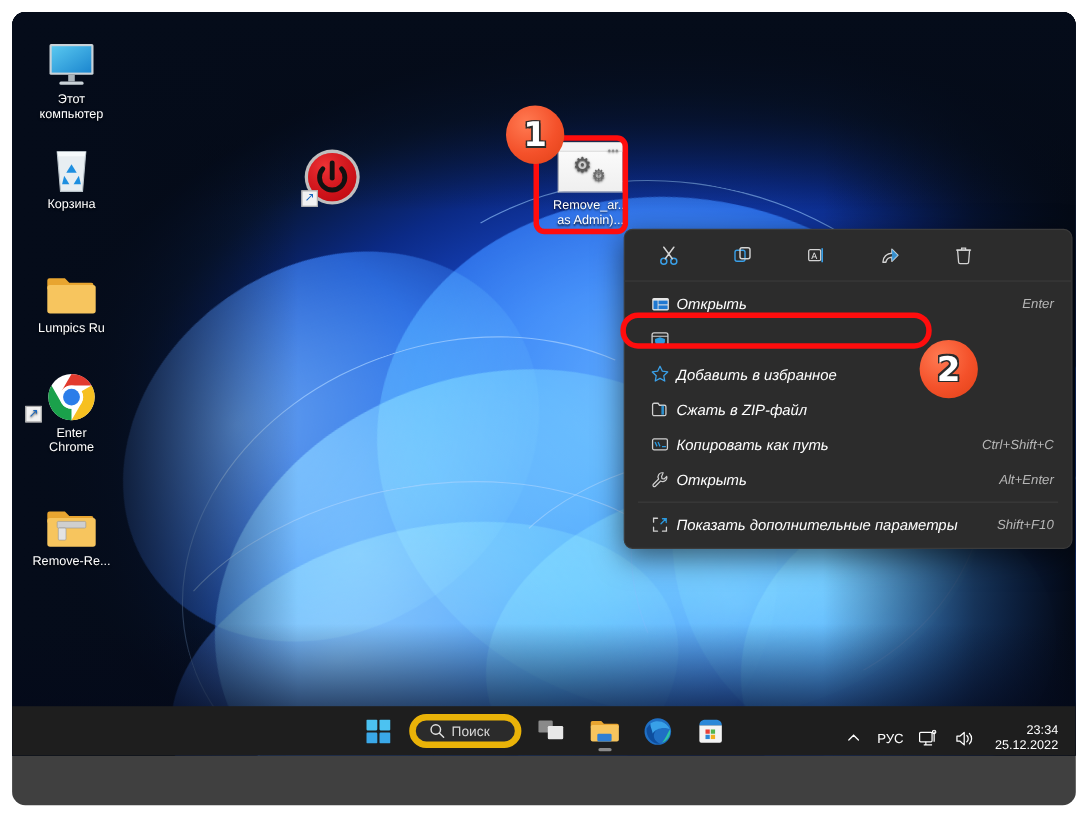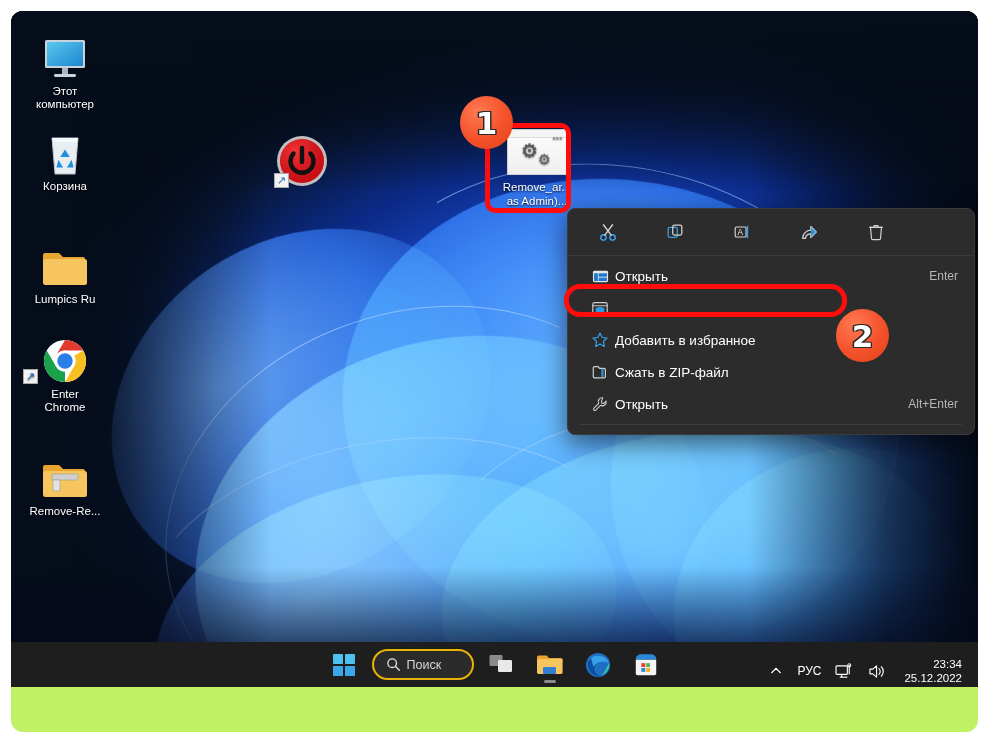--- a/index.html
+++ b/index.html
@@ -10,21 +10,21 @@
   }
 
   
   #frame{
     position:absolute; left:0; top:0; width:989px; height:743px;
     background:#ffffff;
   }
   #screen{
     position:absolute; left:11px; top:11px;
     width:967px; height:721px;
-    background:#bef264;
+    background:#404040;
     border-radius:12px;
     overflow:hidden;
   }
 
   
   #desktop{
     position:absolute; left:0; top:0; width:967px; height:676px;
     background:#050b18;
     overflow:hidden;
   }
@@ -103,20 +103,21 @@
   .tb-btn{
     width:40px;height:32px;display:flex;align-items:center;justify-content:center;
     border-radius:4px; margin-right:27px;
   }
   .tb-btn:first-child{ margin-left:12px; }
   .menu-list{ padding:4px 0 5px 0; }
   .mitem{
     height:32px; display:flex; align-items:center;
     padding:0 12px 0 13px; margin:0 4px; border-radius:4px;
     position:relative;
+    font-style:italic;
   }
   .mitem .mi{
     width:30px; flex:0 0 30px; display:flex; align-items:center; justify-content:center;
   }
   .mitem .mlabel{ font-size:13.5px; color:#ffffff; white-space:nowrap; }
   .mitem .macc{ margin-left:auto; font-size:12px; color:#b6b6b6; }
   .msep{ height:1px; background:#3c3c3c; margin:4px 12px; }
 
   
   .anno-box{
@@ -139,21 +140,21 @@
     position:absolute; left:0; bottom:0; width:967px; height:45px;
     background:#1e1e1e;
     display:flex; align-items:center;
   }
   #tb-center{
     position:absolute; left:0; right:0; display:flex; justify-content:center;
     align-items:center; gap:8px;
   }
   .tb-item{ width:40px;height:40px;display:flex;align-items:center;justify-content:center; border-radius:5px; position:relative;}
   #searchbox{
-    height:31px; width:102px; background:#2b2b2b; border:2px solid #eab308;
+    height:31px; width:102px; background:#2b2b2b; border:6px solid #eab308;
     border-radius:16px; display:flex; align-items:center; gap:6px;
     padding:0 12px; color:#d6d6d6; font-size:12.5px;
   }
   .run-dot{
     position:absolute; bottom:2px; left:50%; transform:translateX(-50%);
     width:12px;height:3px;border-radius:2px;background:#8a8a8a;
   }
   #tb-right{
     position:absolute; right:0; top:0; height:58px;
     display:flex; align-items:center; gap:0; padding-right:10px;
@@ -378,33 +379,54 @@
             <span class="mi">
               <svg width="18" height="18" viewBox="0 0 20 20">
                 <path d="M2.5 5.5 a1.5 1.5 0 0 1 1.5-1.5 h4 l1.5 2 h5 a1.5 1.5 0 0 1 1.5 1.5 v7.5 a1.5 1.5 0 0 1 -1.5 1.5 h-11 A1.5 1.5 0 0 1 2.5 15 Z" fill="none" stroke="#d0d0d0" stroke-width="1.3"></path>
                 <rect x="11.4" y="6.5" width="2.6" height="9" fill="#2b9ae0" opacity=".9"></rect>
               </svg>
             </span>
             <span class="mlabel">Сжать в ZIP-файл</span>
             <span class="macc"></span>
           </div>
 
+          <div class="mitem">
+            <span class="mi">
+              <svg width="18" height="18" viewBox="0 0 20 20">
+                <rect x="2.5" y="4.5" width="15" height="11" rx="1.5" fill="none" stroke="#d0d0d0" stroke-width="1.3"></rect>
+                <path d="M5 7.5 l2 4.5 M8 7.5 l2 4.5" stroke="#2b9ae0" stroke-width="1.3"></path>
+                <path d="M12 12.2 h4" stroke="#2b9ae0" stroke-width="1.3"></path>
+              </svg>
+            </span>
+            <span class="mlabel">Копировать как путь</span>
+            <span class="macc">Ctrl+Shift+C</span>
+          </div>
 
           <div class="mitem">
             <span class="mi">
               <svg width="18" height="18" viewBox="0 0 20 20">
                 <path d="M13.2 3.2 a4.2 4.2 0 0 0 -4.6 6.2 l-5.3 5.3 a1.4 1.4 0 0 0 2 2 l5.3 -5.3 a4.2 4.2 0 0 0 6.2 -4.6 l-2.6 2.6 -2.2 -0.4 -0.4 -2.2 Z" fill="none" stroke="#d0d0d0" stroke-width="1.2" stroke-linejoin="round"></path>
               </svg>
             </span>
             <span class="mlabel">Открыть</span>
             <span class="macc">Alt+Enter</span>
           </div>
 
           <div class="msep"></div>
 
+          <div class="mitem">
+            <span class="mi">
+              <svg width="18" height="18" viewBox="0 0 20 20">
+                <path d="M7.5 3.5 h-4 v4 M3.5 12.5 v4 h4 M16.5 12.5 v4 h-4" fill="none" stroke="#d0d0d0" stroke-width="1.3" stroke-linecap="round"></path>
+                <path d="M11 9 l5 -5 M12.5 4 h3.8 v3.8" fill="none" stroke="#2b9ae0" stroke-width="1.3" stroke-linecap="round"></path>
+              </svg>
+            </span>
+            <span class="mlabel">Показать дополнительные параметры</span>
+            <span class="macc">Shift+F10</span>
+          </div>
         </div>
       </div>
 
       <div class="anno-box" style="left:474px;top:112px;width:86px;height:90px;"></div>
       <div class="anno-box" style="left:553px;top:273px;width:283px;height:33px;border-radius:16px;"></div>
 
       <div class="anno-badge" style="left:449px;top:85px;width:53px;height:53px;font-size:31px;">1</div>
       <div class="anno-badge" style="left:825px;top:298px;width:53px;height:53px;font-size:31px;">2</div>
 
       <div id="taskbar">

